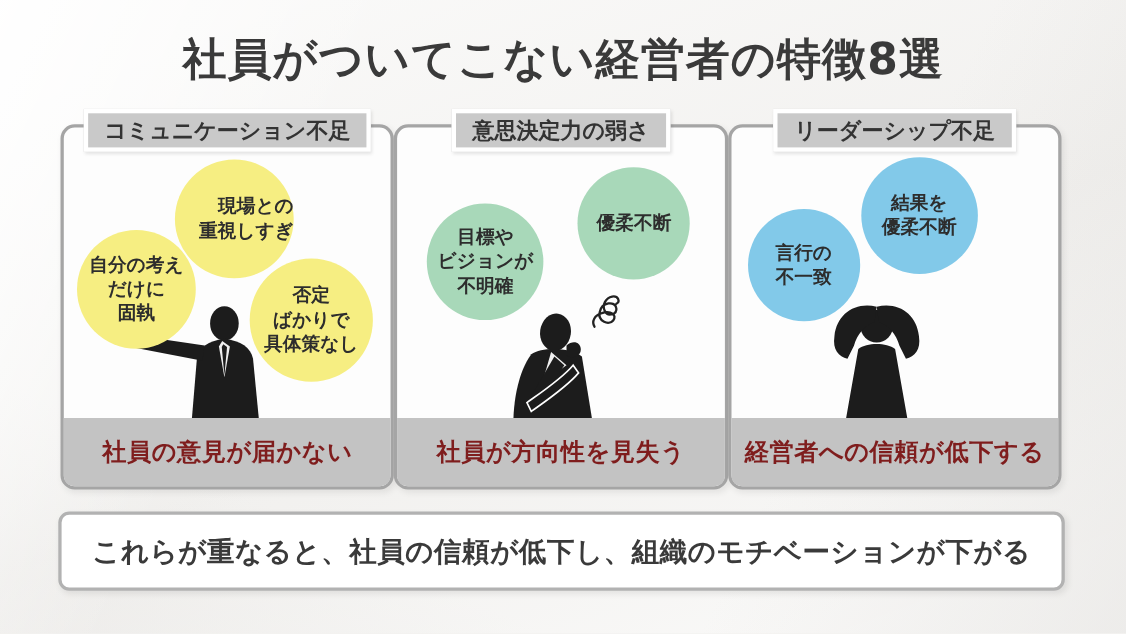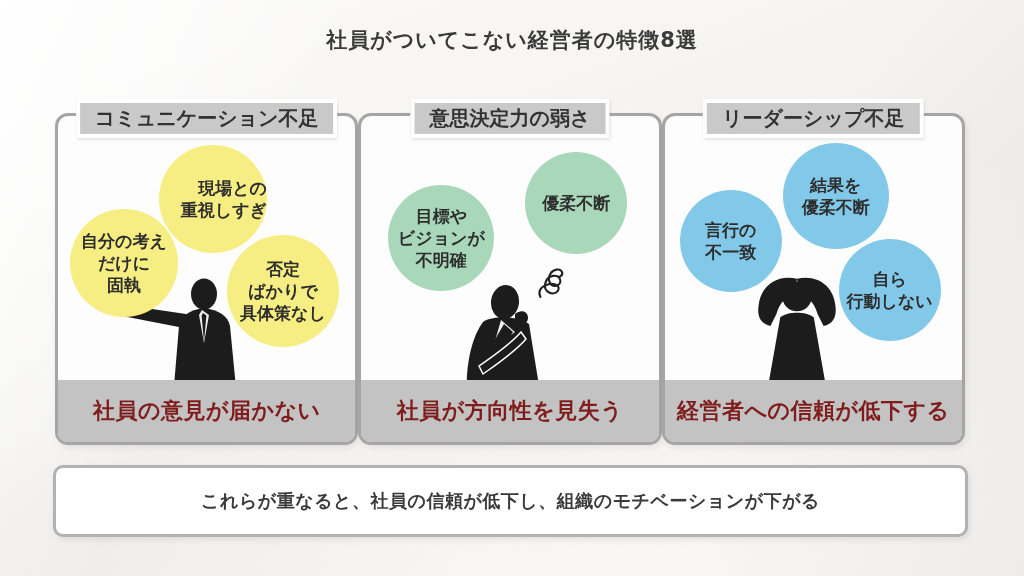--- a/index.html
+++ b/index.html
@@ -14,21 +14,21 @@
   .bg-texture {
     position:absolute; inset:0;
     background:
       linear-gradient(115deg, rgba(255,255,255,0.95) 0%, rgba(255,255,255,0) 28%),
       linear-gradient(295deg, rgba(219,217,214,0.40) 0%, rgba(255,255,255,0) 30%),
       linear-gradient(160deg, rgba(255,255,255,0.55) 10%, rgba(236,235,233,0.25) 55%, rgba(255,255,255,0.5) 90%),
       linear-gradient(25deg, rgba(228,226,223,0.5) 0%, rgba(255,255,255,0) 22%);
   }
   .title {
     position:absolute; top:26px; left:0; width:100%;
-    text-align:center; font-size:21px; font-weight:800;
+    text-align:center; font-size:40px; font-weight:800;
     color:#3a3a3a; letter-spacing:1px;
   }
   .cards {
     position:absolute; left:55px; top:113px; width:910px; height:332px;
     display:flex; 
   }
   .card {
     position:relative; flex:1;
     background:#fdfdfd;
     border:3px solid #a5a5a5;
@@ -62,21 +62,21 @@
     font-size:22px; font-weight:bold; color:#7f1d1d;
     z-index:3; letter-spacing:0.5px;
   }
   .banner {
     position:absolute; left:53px; top:465px; width:915px; height:72px;
     background:#ffffff;
     border:3px solid #b2b2b2;
     border-radius:10px;
     box-shadow:2px 3px 6px rgba(0,0,0,0.08);
     display:flex; align-items:center; justify-content:center;
-    font-size:18px; font-weight:bold; color:#3a3a3a;
+    font-size:25px; font-weight:bold; color:#3a3a3a;
     letter-spacing:0.5px;
     z-index:5;
   }
   .spiral { position:absolute; z-index:2; }
 </style>
 </head>
 <body>
 
 <div class="bg-texture"></div>
 
@@ -147,24 +147,20 @@
     <div class="card-header">リーダーシップ不足</div>
     <div class="card-body">
       <div class="bubble" style="left: 118px; top: 27px; width: 106px; height: 106px; background-color: rgb(130, 201, 233);">
         <div>結果を</div>
         <div>優柔不断</div>
       </div>
       <div class="bubble" style="left: 15px; top: 74px; width: 102px; height: 102px; background-color: rgb(130, 201, 233);">
         <div>言行の</div>
         <div>不一致</div>
       </div>
-      <div class="bubble" style="left: 174px; top: 123px; width: 102px; height: 102px; background-color: rgb(130, 201, 233);">
-        <div>自ら</div>
-        <div>行動しない</div>
-      </div>
       <svg class="figure" style="left:68px; bottom:44px; width:128px; height:128px;" viewBox="0 0 130 130">
         <g fill="#1c1c1c">
           <circle cx="65" cy="27" r="15"></circle>
           <path d="M65 9 C 45 4 28 16 26 36 C 24 49 30 55 38 57 L 44 45 C 47 34 54 26 63 23 Z"></path>
           <path d="M65 9 C 85 4 102 16 104 36 C 106 49 100 55 92 57 L 86 45 C 83 34 76 26 67 23 Z"></path>
           <path d="M48 48 C 56 42 74 42 82 48 L 94 116 L 85 116 L 85 130 L 45 130 L 45 116 L 36 116 Z"></path>
         </g>
       </svg>
     </div>
     <div class="caption">経営者への信頼が低下する</div>

